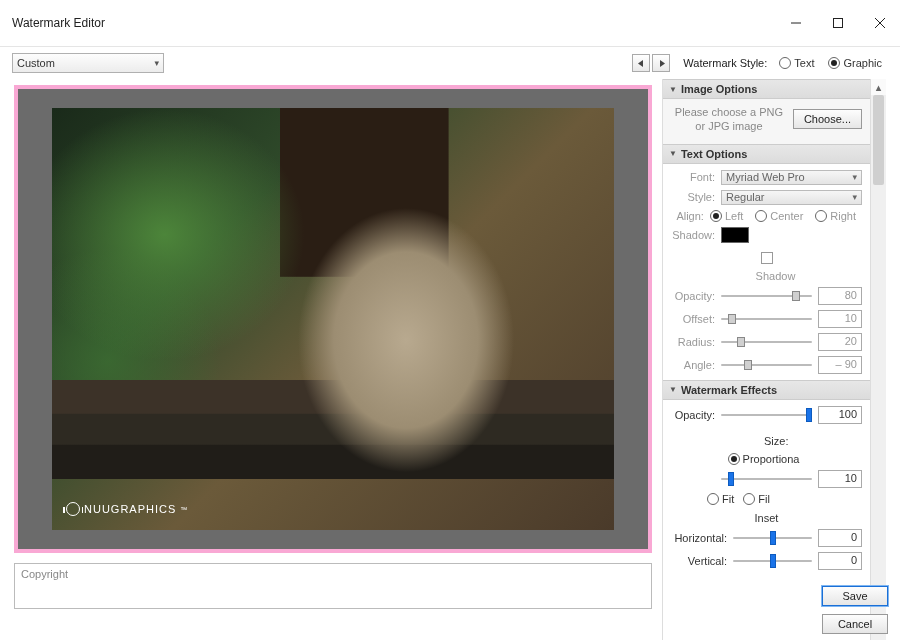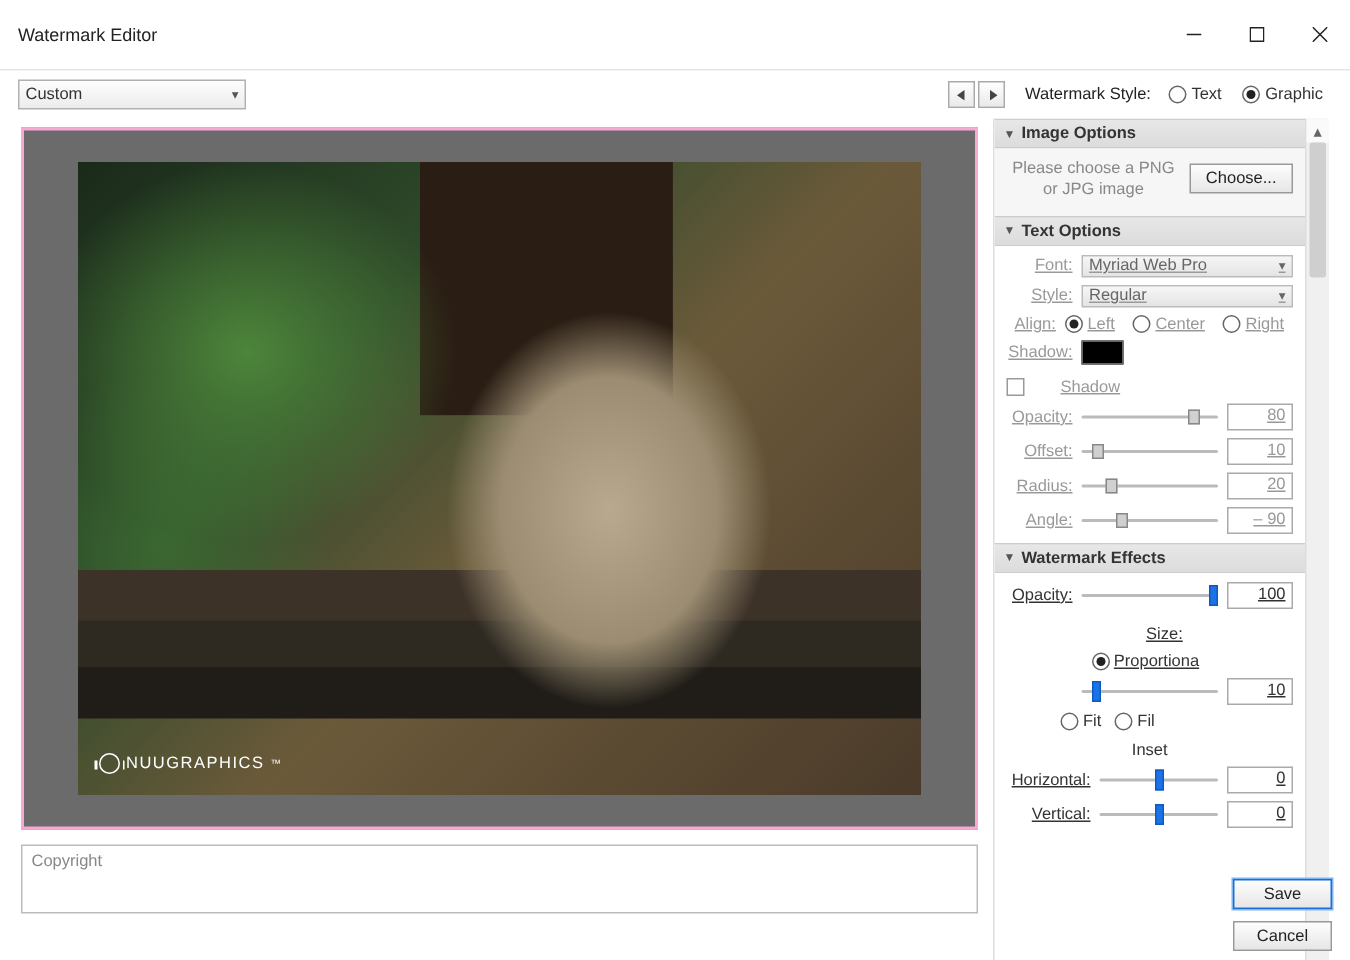--- a/index.html
+++ b/index.html
@@ -21,21 +21,21 @@
   .navbtn svg { width: 7px; height: 7px; }
 
   .ws-label { margin-left: auto; margin-right: 4px; color: #222; }
   .radio { display: inline-flex; align-items: center; gap: 3px; margin-right: 6px; }
   .radio .dot { width: 12px; height: 12px; border: 1px solid #666; border-radius: 50%; display: flex; align-items: center; justify-content: center; background: #fff; }
   .radio .dot.filled::after { content: ""; width: 6px; height: 6px; background: #222; border-radius: 50%; }
 
   
   .main { display: flex; height: 578px; }
   .left { width: 660px; padding: 6px 0 0 14px; display: flex; flex-direction: column; }
-  .preview-frame { width: 638px; height: 468px; background: #6b6b6b; border: 2px solid #f9a8d4; position: relative; display: flex; align-items: center; justify-content: center; }
+  .preview-frame { width: 638px; height: 468px; background: #6b6b6b; border: 4px solid #f9a8d4; position: relative; display: flex; align-items: center; justify-content: center; }
   .photo { width: 562px; height: 422px; background: linear-gradient(135deg,#1a2a1a 0%, #2f4a2a 30%, #6b5a3a 55%, #4a3a2a 100%); position: relative; overflow: hidden; }
   
   .photo::before { content:""; position:absolute; top:0; left:0; right:0; bottom:0;
     background:
       radial-gradient(180px 220px at 63% 55%, #b8a98f 0%, #9c8d72 40%, rgba(0,0,0,0) 60%),
       linear-gradient(#3c3228, #3c3228) 0 70%/100% 8% no-repeat,
       linear-gradient(#2e2a22, #2e2a22) 0 78%/100% 8% no-repeat,
       linear-gradient(#201d18, #201d18) 0 86%/100% 14% no-repeat,
       radial-gradient(200px 180px at 20% 30%, rgba(80,140,60,0.9), rgba(0,0,0,0) 70%),
       radial-gradient(160px 160px at 10% 60%, rgba(60,110,50,0.8), rgba(0,0,0,0) 70%),
@@ -53,21 +53,21 @@
   .panel { width: 208px; border-left: 1px solid #ddd; overflow: hidden; position: relative; margin-left: 2px; }
   .scrollbar { width: 16px; background: #f0f0f0; border-left: 1px solid #ddd; position: relative; }
   .scrollbar .up, .scrollbar .down { height: 16px; display:flex; align-items:center; justify-content:center; color:#666; background:#fafafa; }
   .scrollbar .thumb { position:absolute; top:16px; left:2px; right:2px; height:90px; background:#cfcfcf; border-radius:2px; }
 
   .section-hdr { background: linear-gradient(#e7e7e7,#dcdcdc); border-top:1px solid #ccc; border-bottom:1px solid #ccc; height: 20px; display: flex; align-items: center; padding: 0 6px; gap: 4px; font-weight: bold; color:#333; }
   .section-hdr .tri { font-size: 8px; color:#555; }
   .section-body { padding: 6px 8px; display: flex; flex-direction: column; gap: 5px; }
   .section-body.disabled { color:#999; }
 
-  .row { display: flex; align-items: center; gap: 6px; text-decoration: underline; }
+  .row { display: flex; align-items: center; gap: 6px; }
   .row .lbl { width: 44px; text-align: right; color: inherit; }
   .row .lbl.wide { width: 56px; }
   .select-box { flex:1; height: 15px; border:1px solid #bbb; background: linear-gradient(#f6f6f6,#e4e4e4); display:flex; align-items:center; padding:0 4px; justify-content:space-between; color:#666; }
   .select-box .chev { font-size: 9px; }
   .color-swatch { width: 28px; height: 16px; border:1px solid #666; background:#000; }
   .checkbox { width: 12px; height: 12px; border:1px solid #999; background:#fff; position:relative; }
   .slider { flex:1; height: 14px; position: relative; }
   .slider .track { position:absolute; top:6px; left:0; right:0; height:2px; background:#bbb; border-radius:1px; }
   .slider .handle { position:absolute; top:2px; width:8px; height:10px; background:#d0d0d0; border:1px solid #888; }
   .slider.blue .handle { background:#1a73e8; border-color:#0d5bbf; width:6px; height:14px; top:0; }
@@ -198,21 +198,21 @@
             </label>
           <label class="radio">
               <span class="dot"></span>
               <span>Right</span>
             </label>
         </div>
         <div class="row">
           <span class="lbl">Shadow:</span>
           <div class="color-swatch"></div>
         </div>
-        <div class="row" style="margin-top:4px;">
+        <div class="row" style="margin-top:4px;flex-direction:column;">
           <span class="checkbox"></span>
           <span style="margin-left:18px;">Shadow</span>
         </div>
         <div class="row">
           <span class="lbl">Opacity:</span>
           <div class="slider">
               <div class="track"></div>
               <div class="handle" style="left:78%;"></div>
             </div>
           <div class="valbox">80</div>

